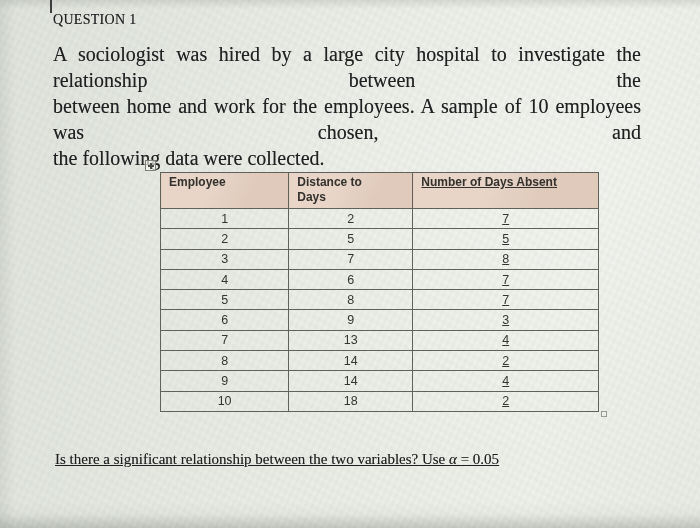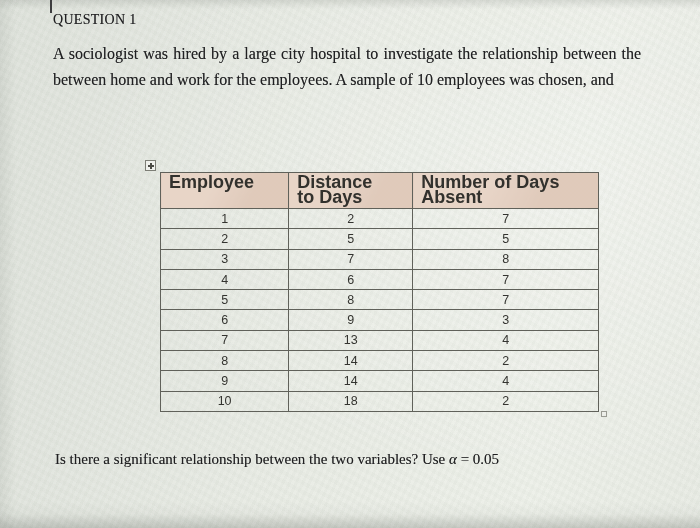--- a/index.html
+++ b/index.html
@@ -37,21 +37,21 @@
     left: 53px; top: 12px;
     margin: 0;
     font-size: 14px;
     font-weight: normal;
     letter-spacing: 0.3px;
   }
   .para {
     position: absolute;
     left: 53px; top: 41px;
     width: 588px;
-    font-size: 16px;
+    font-size: 20px;
     line-height: 26px;
   }
   .para .line {
     text-align: justify;
     text-align-last: justify;
     white-space: normal;
   }
   .para .line:last-child {
     text-align: left;
     text-align-last: left;
@@ -84,31 +84,31 @@
   }
   .data-table th, .data-table td {
     border: 1px solid #60615a;
     box-sizing: border-box;
   }
   .data-table th {
     height: 36px;
     vertical-align: top;
     text-align: left;
     padding: 2px 16px 0 8px;
-    font-size: 18px;
+    font-size: 12px;
     font-weight: bold;
     color: #32312d;
     background:
       linear-gradient(118deg, rgba(255,255,255,0.10) 0 40%, rgba(160,130,110,0.08) 70%),
       #e5d0c1;
     line-height: 15px;
   }
   .col-1 { width: 123px; }
   .col-2 { width: 119px; }
-  .col-3 { width: 178px; }
+  .col-3 { width: 178px; text-decoration: underline; }
   th.col-2 .hdr-label { display: inline-block; width: 78px; }
   .data-table td {
     height: 20.3px;
     padding: 0;
     text-align: center;
     vertical-align: middle;
     font-size: 12.5px;
     color: #343430;
   }
 
@@ -120,40 +120,42 @@
     background: rgba(240,240,236,0.5);
     box-sizing: border-box;
   }
 
   .question {
     position: absolute;
     left: 55px;
     margin: 0;
     font-size: 15px;
     white-space: nowrap;
+    text-decoration: underline;
   }
   .q-significance { top: 451px; }
   .q-fit { top: 490px; }
   .alpha {
     font-style: italic;
     font-family: "Liberation Serif", serif;
   }
 </style>
 </head>
 <body>
 
 <div class="photo">
 
   <div class="cursor-line"></div>
 
   <h1 class="title soft">QUESTION 1</h1>
 
   <div class="para soft">
     <div class="line">A sociologist was hired by a large city hospital to investigate the relationship between the</div>
     <div class="line">between home and work for the employees. A sample of 10 employees was chosen, and</div>
+    <div class="line">the following data were collected.</div>
   </div>
 
   <div class="move-handle"></div>
 
   <table class="data-table">
     <thead>
       <tr>
         <th class="col-1">
           <span class="hdr-label">Employee</span>
         </th>

